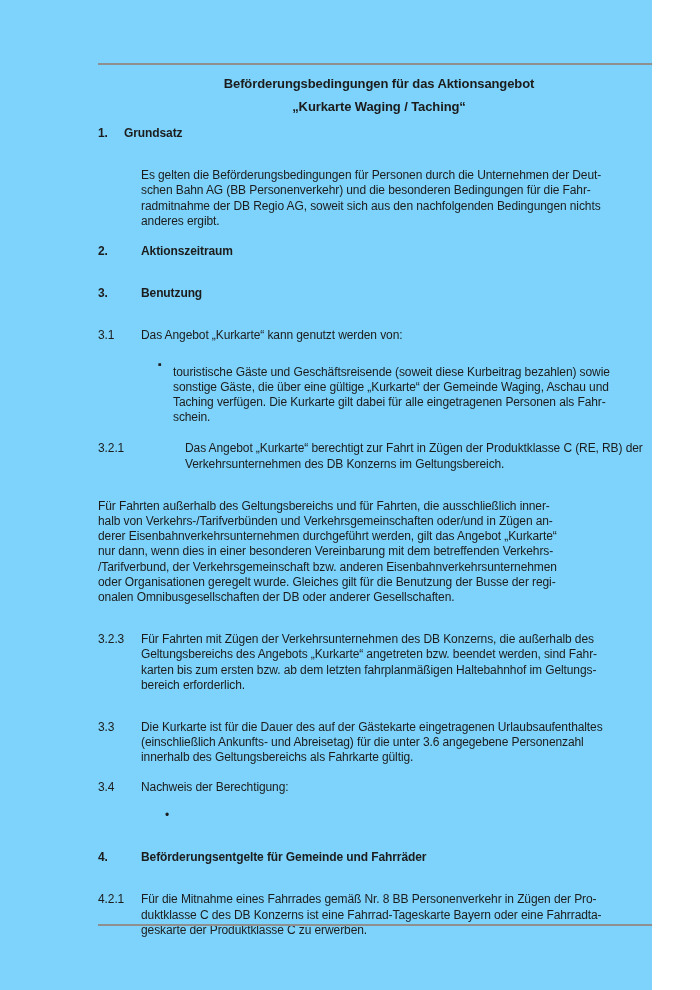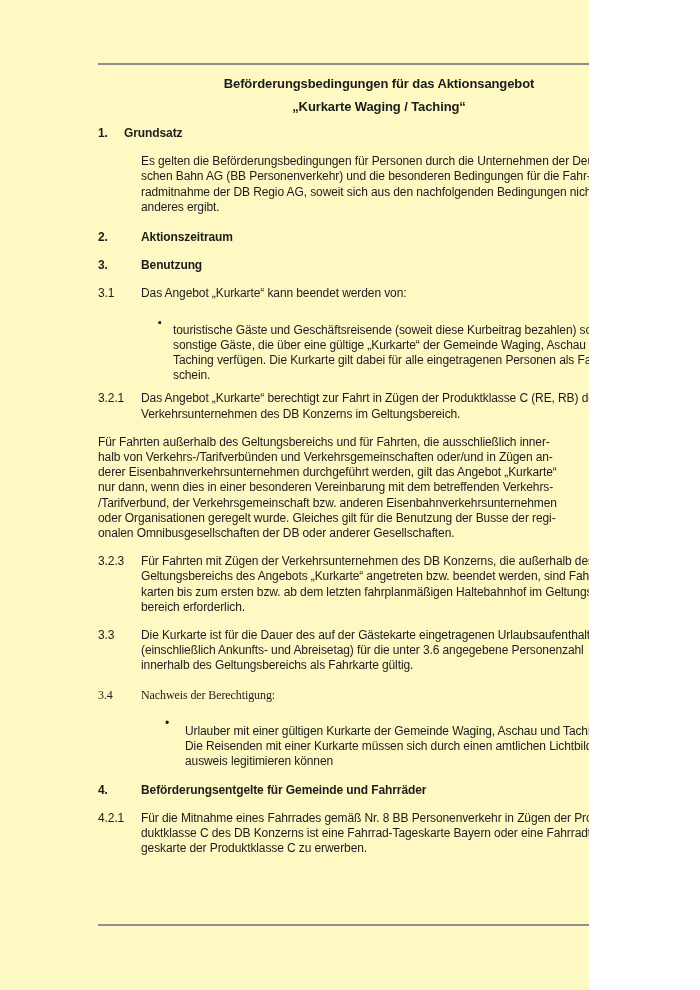--- a/index.html
+++ b/index.html
@@ -1,21 +1,21 @@
 <!DOCTYPE html>
 <html><head>
 <meta charset="utf-8">
 <style>
   html, body { margin: 0; padding: 0; }
   body { background: #ffffff; }
   .page {
     position: relative;
-    width: 589px;
+    width: 652px;
     height: 990px;
-    background: #fef9c3;
+    background: #7dd3fc;
     font-family: "Liberation Sans", sans-serif;
     color: #1c1c1c;
     overflow: hidden;
   }
   .rule {
     position: absolute;
     left: 98px;
     width: 554px;
     height: 2px;
     background: #8f8f8f;
@@ -30,29 +30,29 @@
     font-size: 12px;
     line-height: 15.2px;
     letter-spacing: -0.1px;
   }
   .doc-title {
     text-align: center;
     font-weight: 700;
     font-size: 13px;
     line-height: 23px;
   }
-  .row { display: flex; margin-top: 13px; }
+  .row { display: flex; margin-top: 27px; }
   .row .num { width: 43px; flex-shrink: 0; }
   .row .txt { flex: 1; white-space: pre-line; }
   .heading { font-weight: 700; }
   .heading-1 { margin-top: 8px; }
   .heading-1 .num { width: 26px; }
   .heading-2 { margin-top: 15px; }
-  .para-3-2-1 { margin-top: 8px; }
-  .para-3-4 { margin-top: 14px; font-family: Liberation Serif, serif; }
+  .para-3-2-1 { margin-top: 16px; gap: 44px; }
+  .para-3-4 { margin-top: 14px; }
   .bullet-row { display: flex; margin-top: 13px; }
   .bullet-square { margin-left: 60px; }
   .bullet-square .marker { width: 15px; flex-shrink: 0; font-size: 11px; }
   .bullet-round { margin-left: 67px; }
   .bullet-round .marker { width: 20px; flex-shrink: 0; }
   .bullet-row .txt { white-space: pre-line; margin-top: 8px; }
 </style>
 </head>
 <body>
 
@@ -86,21 +86,21 @@
     </div>
 
 
     <div class="row heading">
       <div class="num">3.</div>
       <div class="txt">Benutzung</div>
     </div>
 
     <div class="row">
       <div class="num">3.1</div>
-      <div class="txt">Das Angebot „Kurkarte“ kann beendet werden von:</div>
+      <div class="txt">Das Angebot „Kurkarte“ kann genutzt werden von:</div>
     </div>
 
     <div class="bullet-row bullet-square">
       <div class="marker">▪</div>
       <div class="txt">touristische Gäste und Geschäftsreisende (soweit diese Kurbeitrag bezahlen) sowie
 sonstige Gäste, die über eine gültige „Kurkarte“ der Gemeinde Waging, Aschau und
 Taching verfügen. Die Kurkarte gilt dabei für alle eingetragenen Personen als Fahr-
 schein.</div>
     </div>
 
@@ -135,23 +135,20 @@
 innerhalb des Geltungsbereichs als Fahrkarte gültig.</div>
     </div>
 
     <div class="row para-3-4">
       <div class="num">3.4</div>
       <div class="txt">Nachweis der Berechtigung:</div>
     </div>
 
     <div class="bullet-row bullet-round">
       <div class="marker">•</div>
-      <div class="txt">Urlauber mit einer gültigen Kurkarte der Gemeinde Waging, Aschau und Taching.
-Die Reisenden mit einer Kurkarte müssen sich durch einen amtlichen Lichtbild-
-ausweis legitimieren können</div>
     </div>
 
     <div class="row heading">
       <div class="num">4.</div>
       <div class="txt">Beförderungsentgelte für Gemeinde und Fahrräder</div>
     </div>
 
 
     <div class="row">
       <div class="num">4.2.1</div>

